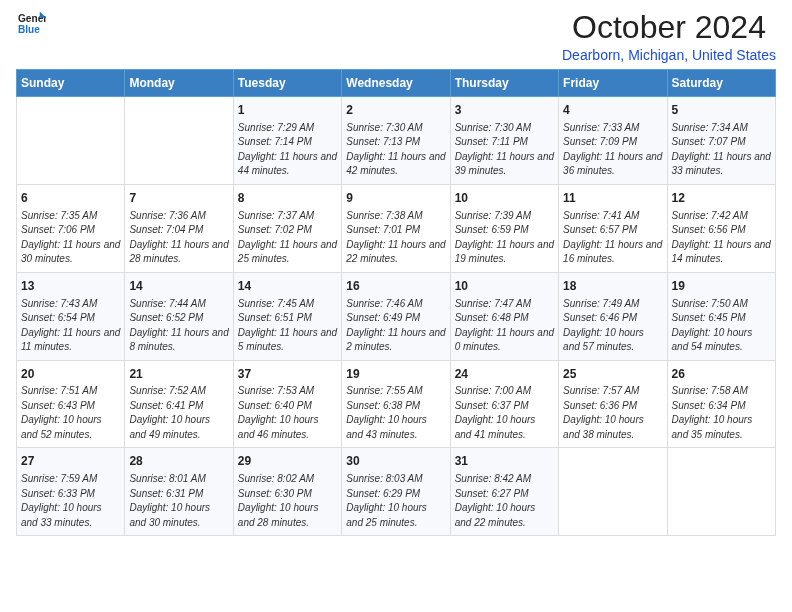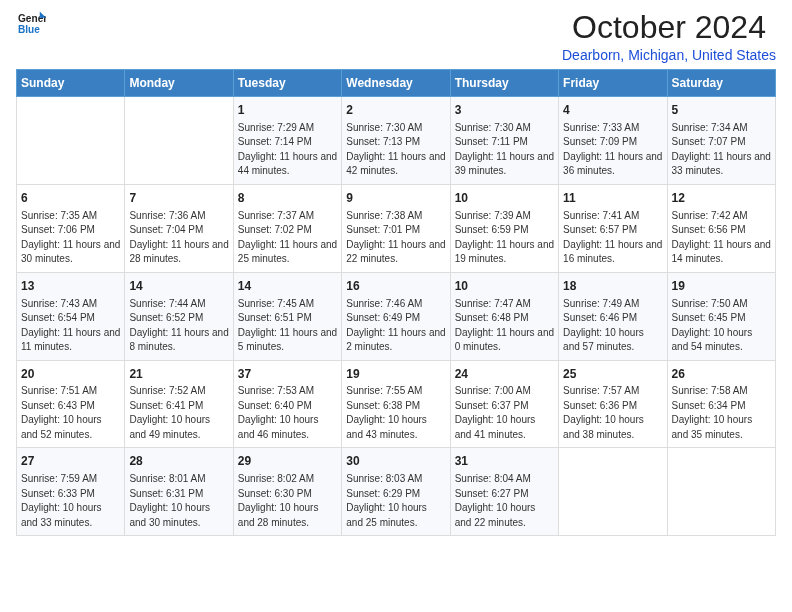--- a/index.html
+++ b/index.html
@@ -81,20 +81,21 @@
     td .day-num {
       font-weight: bold;
       font-size: 12px;
       display: block;
       margin-bottom: 2px;
     }
     td .day-info {
       font-size: 10px;
       color: #333;
       line-height: 1.45;
+      font-style: italic;
     }
     td.empty {
       background: #fff;
     }
   </style>
 </head>
 <body>
 
 <div class="page">
   <div class="header">
@@ -312,21 +313,21 @@
 Daylight: 10 hours and 28 minutes.</div>
           </td>
           <td>
             <span class="day-num">30</span>
             <div class="day-info">Sunrise: 8:03 AM
 Sunset: 6:29 PM
 Daylight: 10 hours and 25 minutes.</div>
           </td>
           <td>
             <span class="day-num">31</span>
-            <div class="day-info">Sunrise: 8:04 AM
+            <div class="day-info">Sunrise: 8:42 AM
 Sunset: 6:27 PM
 Daylight: 10 hours and 22 minutes.</div>
           </td>
           <td class="empty"></td>
           <td class="empty"></td>
         </tr>
       </tbody>
   </table>
 </div>
 

